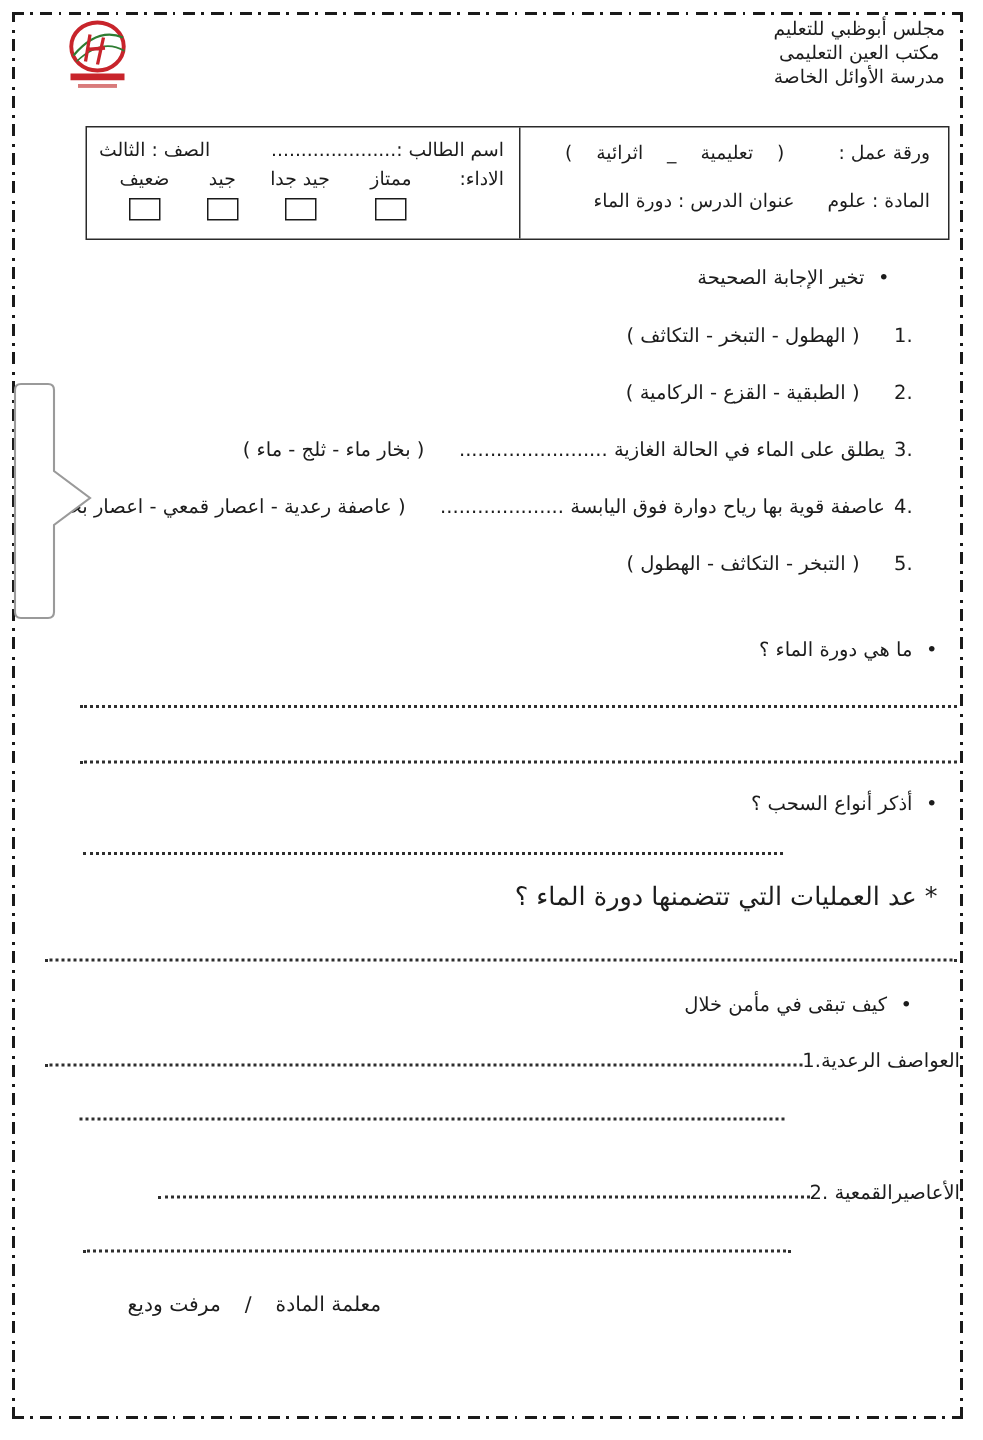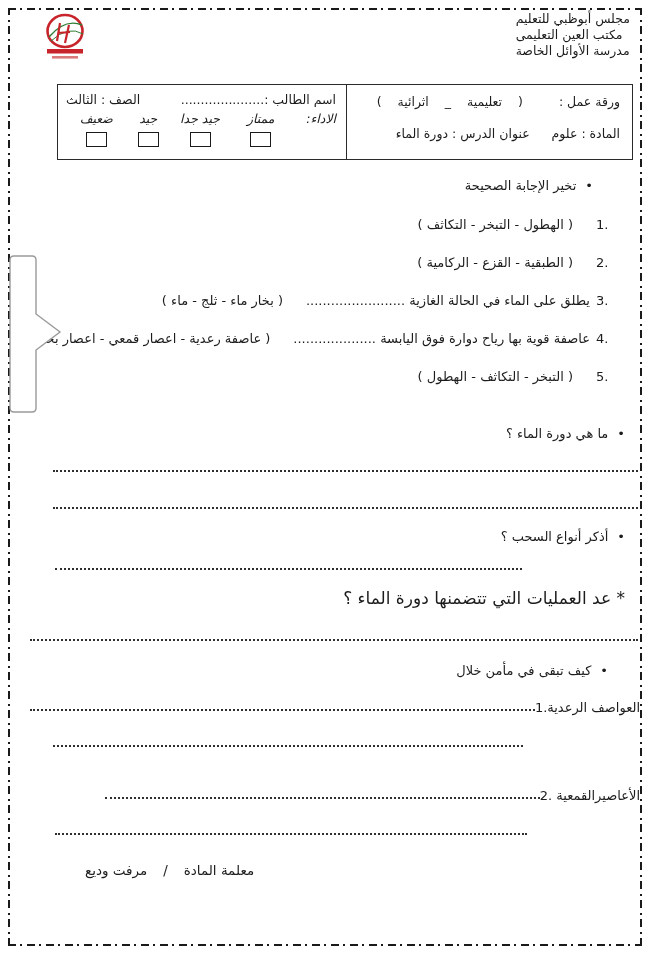--- a/index.html
+++ b/index.html
@@ -4,35 +4,35 @@
 <style>
   html,body{margin:0;padding:0;background:#ffffff;}
   body{font-family:"DejaVu Sans",sans-serif;color:#1c1c1c;}
   .page{position:relative;width:655px;height:960px;background:#ffffff;overflow:hidden;}
   .page-border{position:absolute;left:8px;top:8px;width:634px;height:938px;pointer-events:none;
     background:
       repeating-linear-gradient(90deg,#1a1a1a 0 8px,transparent 8px 12px,#1a1a1a 12px 14px,transparent 14px 19px) left top/100% 2px no-repeat,
       repeating-linear-gradient(90deg,#1a1a1a 0 8px,transparent 8px 12px,#1a1a1a 12px 14px,transparent 14px 19px) left bottom/100% 2px no-repeat,
       repeating-linear-gradient(0deg,#1a1a1a 0 8px,transparent 8px 12px,#1a1a1a 12px 14px,transparent 14px 19px) left top/2px 100% no-repeat,
       repeating-linear-gradient(0deg,#1a1a1a 0 8px,transparent 8px 12px,#1a1a1a 12px 14px,transparent 14px 19px) right top/2px 100% no-repeat;}
-  .school-header{position:absolute;top:11px;right:25px;direction:rtl;text-align:left;font-size:12.5px;line-height:16px;}
+  .school-header{position:absolute;top:11px;right:25px;direction:rtl;text-align:center;font-size:12.5px;line-height:16px;}
   .logo{position:absolute;left:38px;top:12px;}
   .side-tab{position:absolute;left:-4px;top:252px;z-index:3;}
 
   .info-table{position:absolute;left:57px;top:84px;width:576px;height:76px;border:1.5px solid #2a2a2a;display:flex;direction:rtl;box-sizing:border-box;font-size:12.5px;}
   .cell{box-sizing:border-box;}
   .cell-work{width:288px;border-left:1.5px solid #2a2a2a;padding:9px 12px 6px 6px;display:flex;flex-direction:column;gap:17px;}
   .cell-work .trow{display:flex;direction:rtl;align-items:baseline;}
   .trow1{gap:36px;}
   .trow2{gap:22px;}
   .spread{word-spacing:12px;}
   .cell-student{width:288px;padding:7px 10px 4px 8px;display:flex;flex-direction:column;gap:4px;}
   .srow1{display:flex;direction:rtl;justify-content:space-between;align-items:baseline;}
   .ratings,.boxes{display:flex;direction:rtl;align-items:center;}
-  .slot{text-align:center;font-style:italic;}
+  .slot{text-align:center;}
   .slot-perf{width:46px;text-align:right;}
   .slot-a{width:62px;} .slot-b{width:62px;} .slot-c{width:44px;} .slot-d{width:62px;}
   .cbx{width:19px;height:13px;border:1.6px solid #1a1a1a;margin:2px auto 0;background:#fff;}
 
   .bullet-line{position:absolute;direction:rtl;display:flex;align-items:baseline;gap:9px;font-size:13px;}
   .mcq-item{position:absolute;right:42px;direction:rtl;display:flex;align-items:baseline;gap:6px;font-size:13px;white-space:nowrap;}
   .mcq-num{direction:ltr;unicode-bidi:isolate;min-width:17px;}
   .mcq-choices{margin-inline-start:17px;}
   .dotline{position:absolute;height:0;border-bottom:2px dotted #2e2e2e;}
   .star-line{position:absolute;direction:rtl;font-size:17px;}

